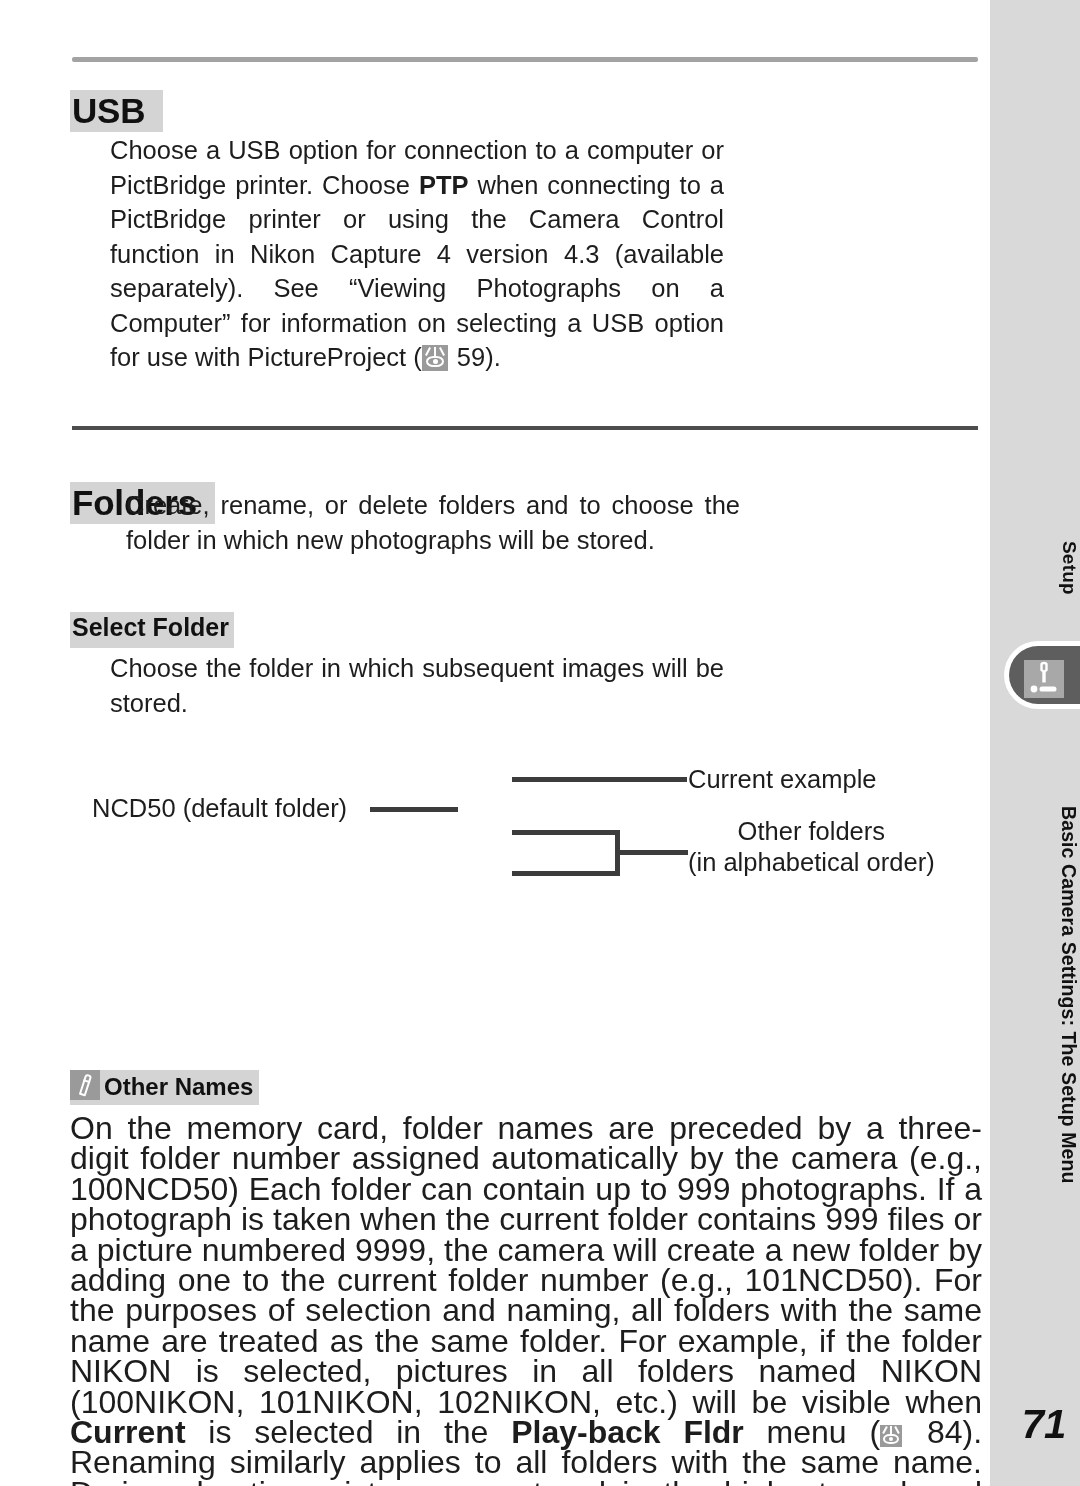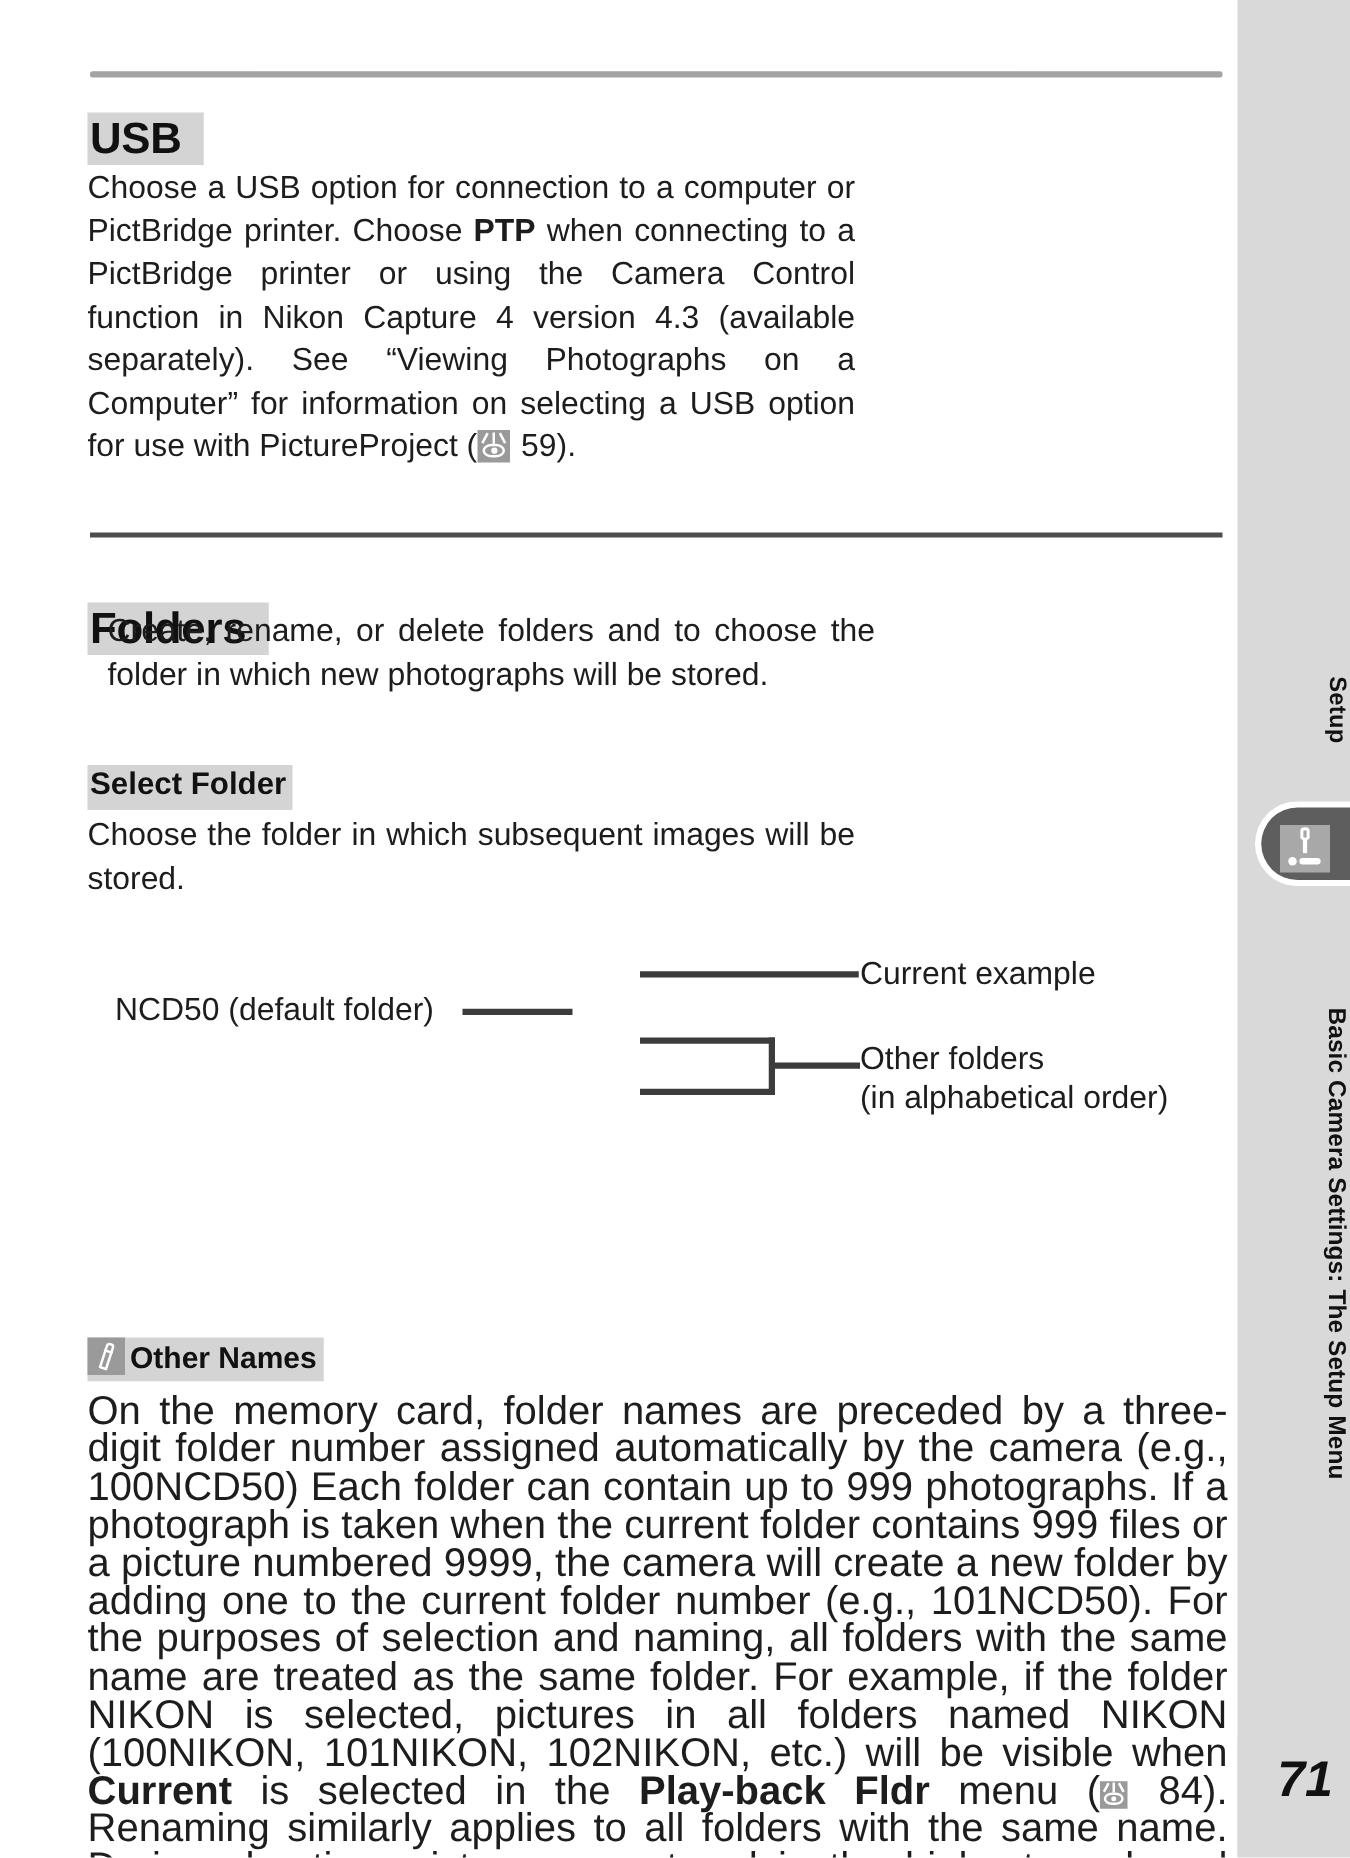--- a/index.html
+++ b/index.html
@@ -167,20 +167,21 @@
 
   
   .body-par {
     position: absolute;
     width: 614px;
     font-size: 25.5px;
     line-height: 34.5px;
     color: #1d1d1d;
     text-align: justify;
     text-justify: inter-word;
+    margin-left: 40px;
   }
   #p-usb { left: 0px; top: 133px; }
   #p-folders { left: 16px; top: 488px; }
   #p-select { left: 0px; top: 651px; }
 
   .body-par b { font-weight: bold; }
 
   
   .ref-icon {
     display: inline-block;
@@ -233,21 +234,21 @@
   }
   .dg-label {
     position: absolute;
     font-size: 25.5px;
     line-height: 31px;
     color: #1d1d1d;
     white-space: pre;
   }
   #dg-ncd50 { left: 22px; top: 53px; }
   #dg-current { left: 618px; top: 24px; }
-  #dg-other { left: 618px; top: 92px; }
+  #dg-other { left: 618px; top: 76px; text-align: center; }
 
   .dg-line {
     position: absolute;
     background: #3c3c3c;
     height: 5px;
   }
   #line-ncd50   { left: 300px; top: 67px;  width: 88px; }
   #line-current { left: 442px; top: 37px;  width: 175px; }
 
   

